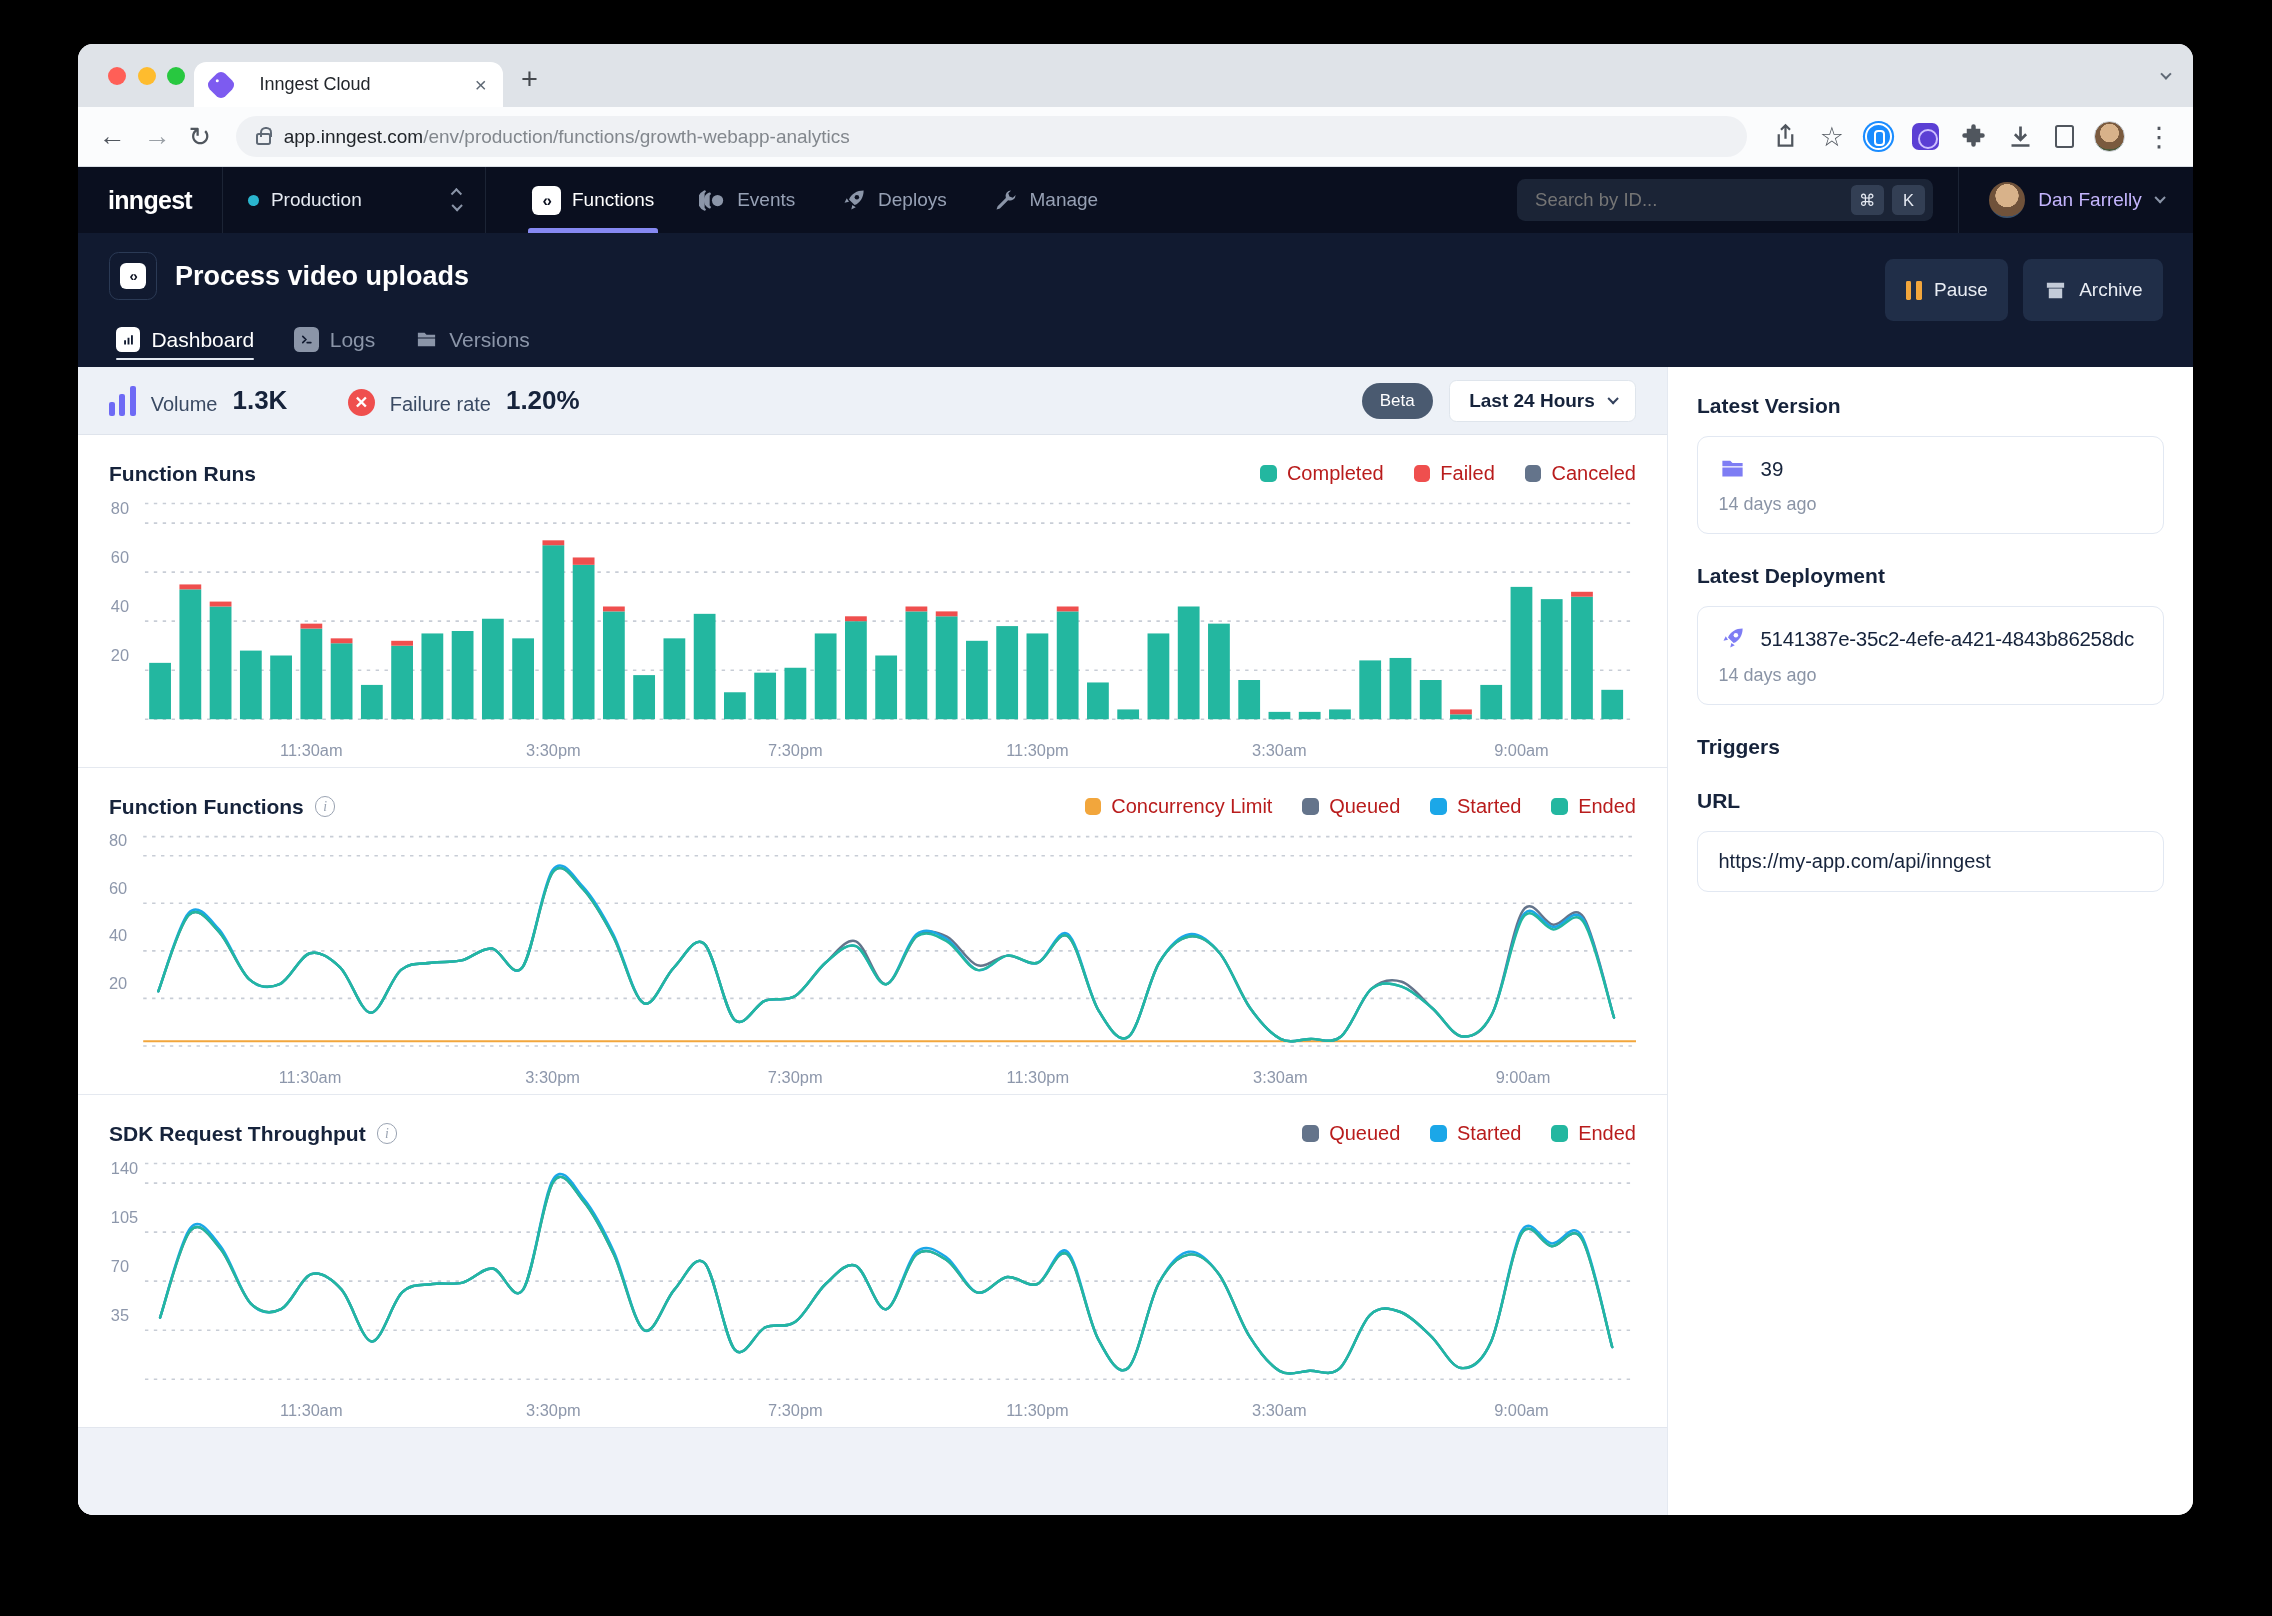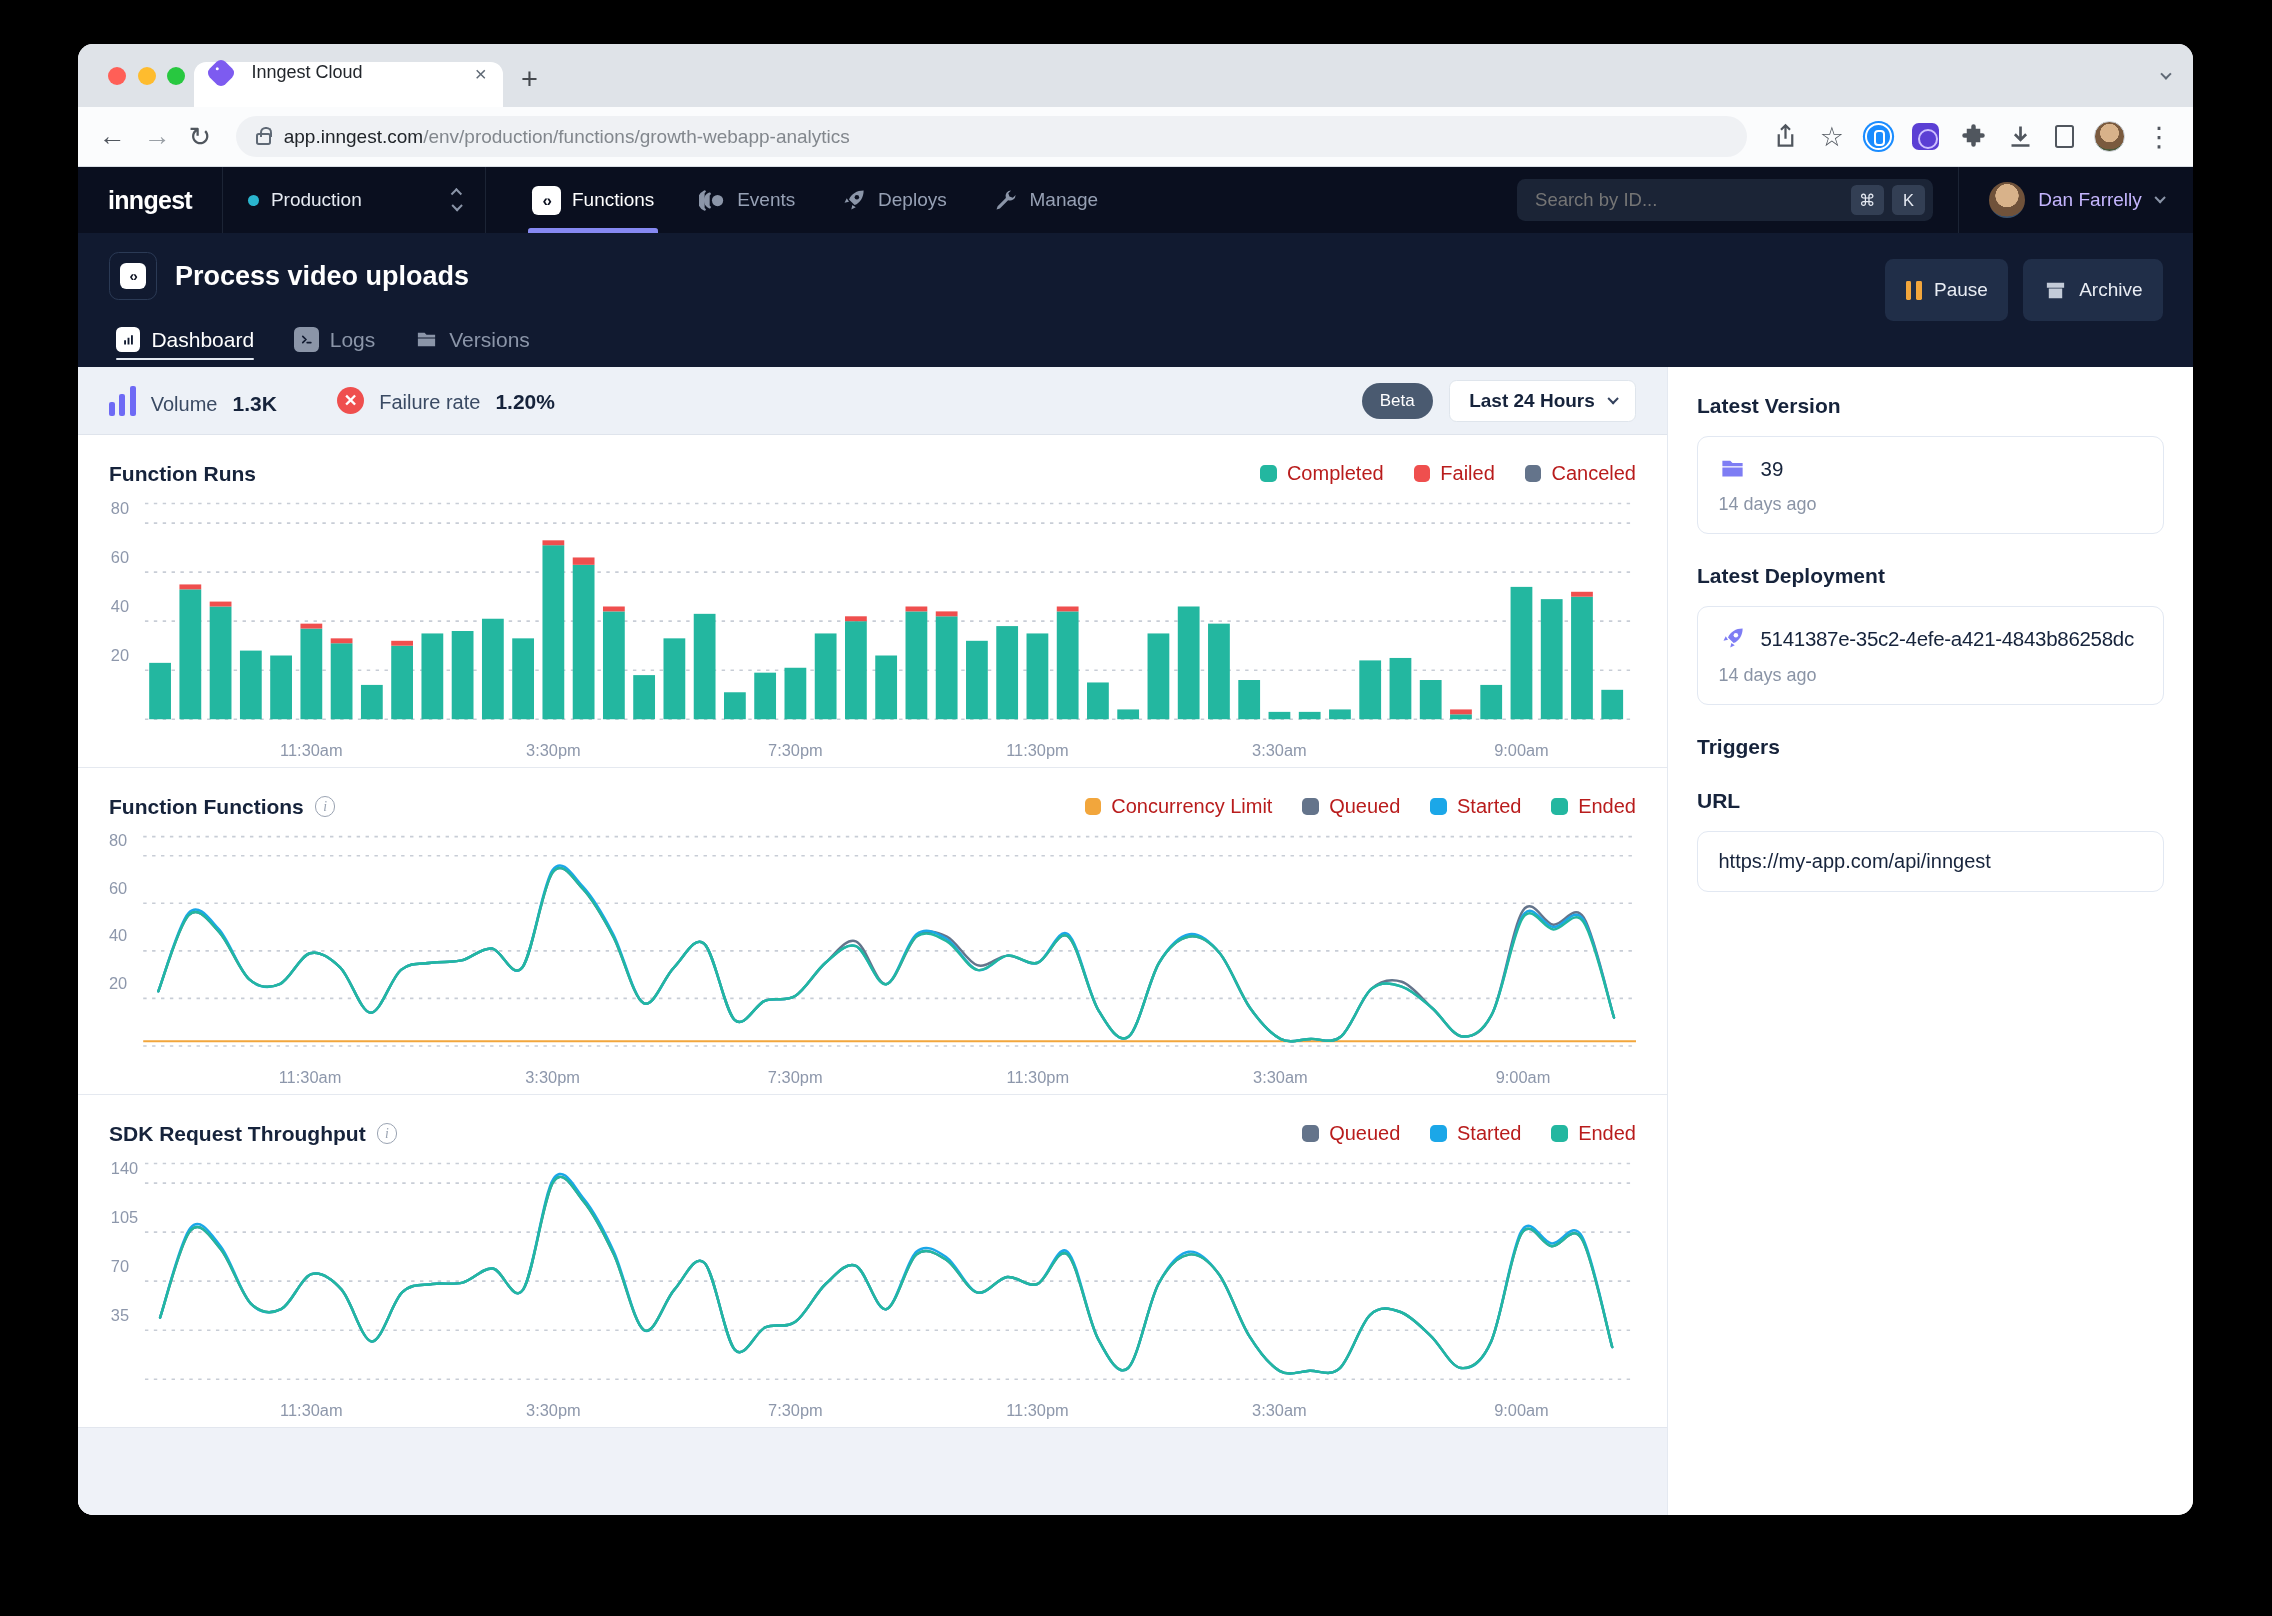--- a/index.html
+++ b/index.html
@@ -5,21 +5,21 @@
   * { margin:0; padding:0; box-sizing:border-box; }
   html,body { width:2273px; height:1616px; background:#000; font-family:"Liberation Sans", sans-serif; overflow:hidden; }
 
   .window { position:absolute; left:78px; top:44px; width:2115px; height:1471px; border-radius:15px; overflow:hidden; background:#fff; display:flex; flex-direction:column; }
 
   
   .tabstrip { height:63px; background:#DFE3E8; display:flex; align-items:flex-end; padding:0 19px; position:relative; flex:none; }
   .traffic { display:flex; gap:11.6px; position:absolute; left:30px; top:23px; }
   .tl { width:18px; height:18px; border-radius:50%; }
   .tl.red{ background:#FF5F57; } .tl.yellow{ background:#FEBC2E; } .tl.green{ background:#28C840; }
-  .tab { margin-left:97px; width:309px; height:45px; background:#fff; border-radius:12.3px 12.3px 0 0; display:flex; padding:0 16.4px; gap:19px; }
+  .tab { margin-left:97px; width:309px; height:45px; background:#fff; border-radius:12.3px 12.3px 0 0; display:flex; align-items:center; padding:0 16.4px; gap:27px; }
   .favicon { width:22px; height:22px; background:#7D5BF0; border-radius:6.2px; transform:rotate(45deg); position:relative; flex:none; }
   .favicon i { position:absolute; left:4.1px; top:9px; width:3.4px; height:3.4px; border-radius:50%; background:#fff; box-shadow:5.5px-0px 0 #fff, 5.5px 0 0 #fff, 11px 0 0 #fff; transform:rotate(-45deg); }
   .tab-title { font-size:18px; color:#22262B; flex:1; white-space:nowrap; overflow:hidden; }
   .tab-close { font-size:20.5px; color:#5F6975; }
   .newtab { font-size:29px; color:#45494E; margin:0 0 6.8px 18px; line-height:41px; }
   .strip-chev { position:absolute; right:23px; top:24.6px; }
   .chev { display:inline-block; width:8.2px; height:8.2px; border-left:2.1px solid #5F6975; border-bottom:2.1px solid #5F6975; transform:rotate(-45deg); }
   .toolbar { height:60px; background:#FBFCFD; border-bottom:0.7px solid #DADFE5; display:flex; align-items:center; padding:0 20.5px; gap:18px; flex:none; }
   .nav-glyph { font-size:27px; color:#50565E; }
   .nav-glyph.dim { color:#9AA0A6; }
@@ -79,21 +79,21 @@
 
   
   .mainrow { flex:1; display:flex; min-height:0; }
   .content { width:1589px; display:flex; flex-direction:column; background:#fff; }
   .statsbar { height:68px; background:#EDF1F7; border-bottom:0.7px solid #DFE4EC; display:flex; align-items:center; padding:0 31px; gap:16.4px; flex:none; }
   .stat { display:flex; align-items:flex-end; gap:15px; margin-right:44px; }
   .volbars { display:flex; align-items:flex-end; gap:4.1px; height:30px; }
   .volbars i { width:6.2px; border-radius:2.1px; background:#6E6AF5; }
   .volbars i:nth-child(1){height:13.7px;} .volbars i:nth-child(2){height:22px;} .volbars i:nth-child(3){height:30px;}
   .statlabel { font-size:20px; color:#3A4A63; }
-  .statvalue { font-size:21px; font-weight:700; color:#16233B; }
+  .statvalue { font-size:26px; font-weight:700; color:#16233B; }
   .failicon { width:27px; height:27px; border-radius:50%; background:#EF4F4E; color:#fff; font-size:16.4px; font-weight:700; display:flex; align-items:center; justify-content:center; }
   .statsbar .spacer { flex:1; }
   .beta { height:36px; padding:0 18px; background:#4A5A70; color:#fff; border-radius:19px; font-size:17px; display:flex; align-items:center; }
   .rangebtn { height:42px; background:#fff; border:0.7px solid #DFE5EC; border-radius:7.5px; display:flex; align-items:center; gap:13.7px; padding:0 19px; font-size:19px; font-weight:700; color:#16233B; }
   .rangebtn .c { width:7.5px; height:7.5px; border-left:2.1px solid #33415C; border-bottom:2.1px solid #33415C; transform:rotate(-45deg); margin-top:-4.1px; }
 
   .chart-section { padding:18px 31px 0; border-bottom:0.7px solid #E5E9F0; flex:none; }
   .chart-head { display:flex; align-items:center; height:41px; }
   .chart-title { font-size:21px; font-weight:700; color:#16233B; }
   .info { width:20.5px; height:20.5px; border:1.4px solid #9AA3B2; border-radius:50%; color:#9AA3B2; font-size:13.7px; display:flex; align-items:center; justify-content:center; margin-left:11px; font-style:italic; font-family:"Liberation Serif", serif; }

